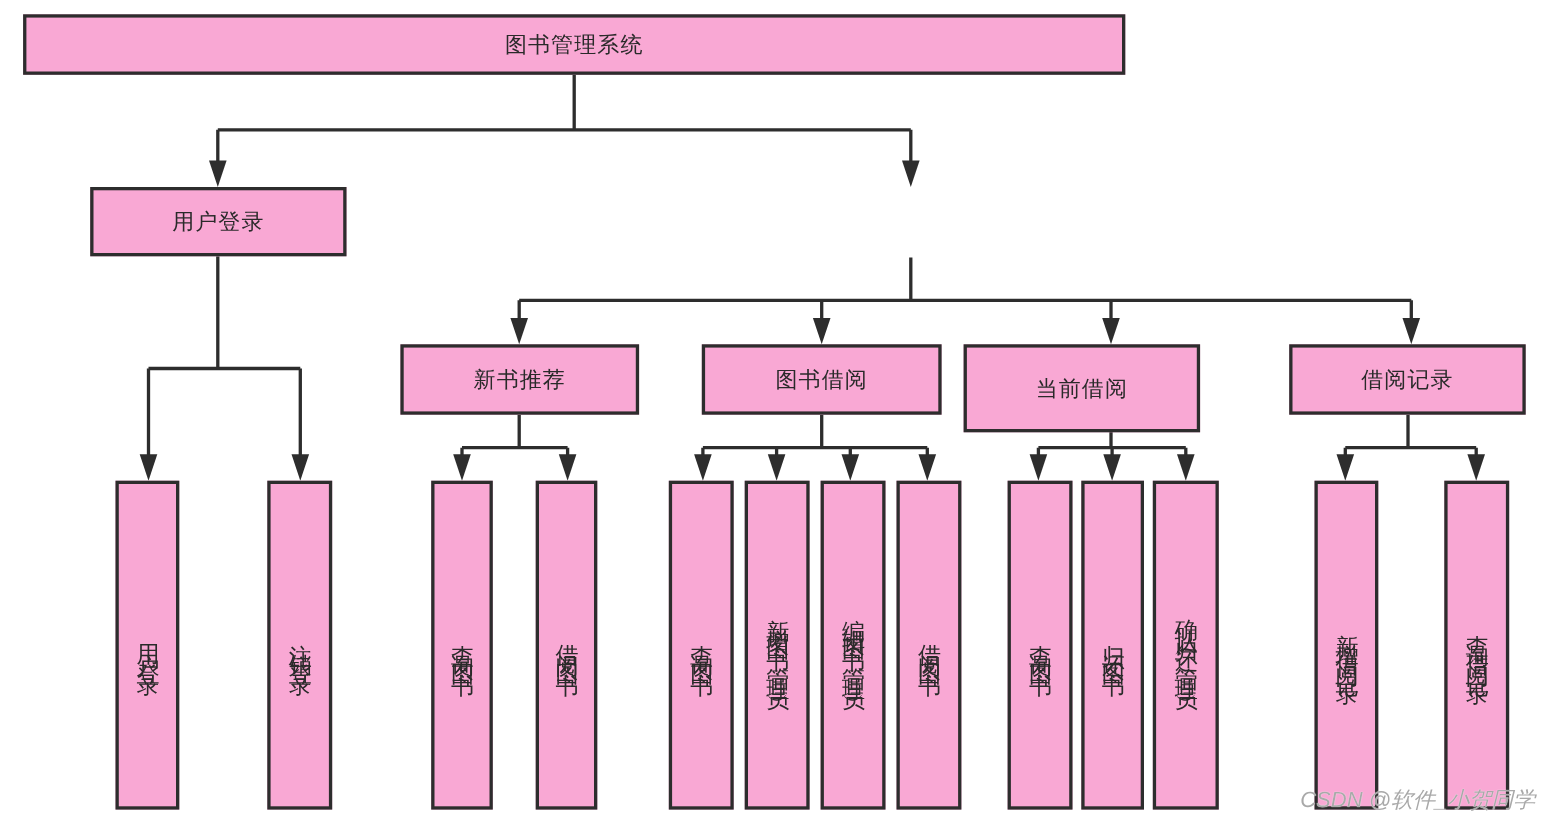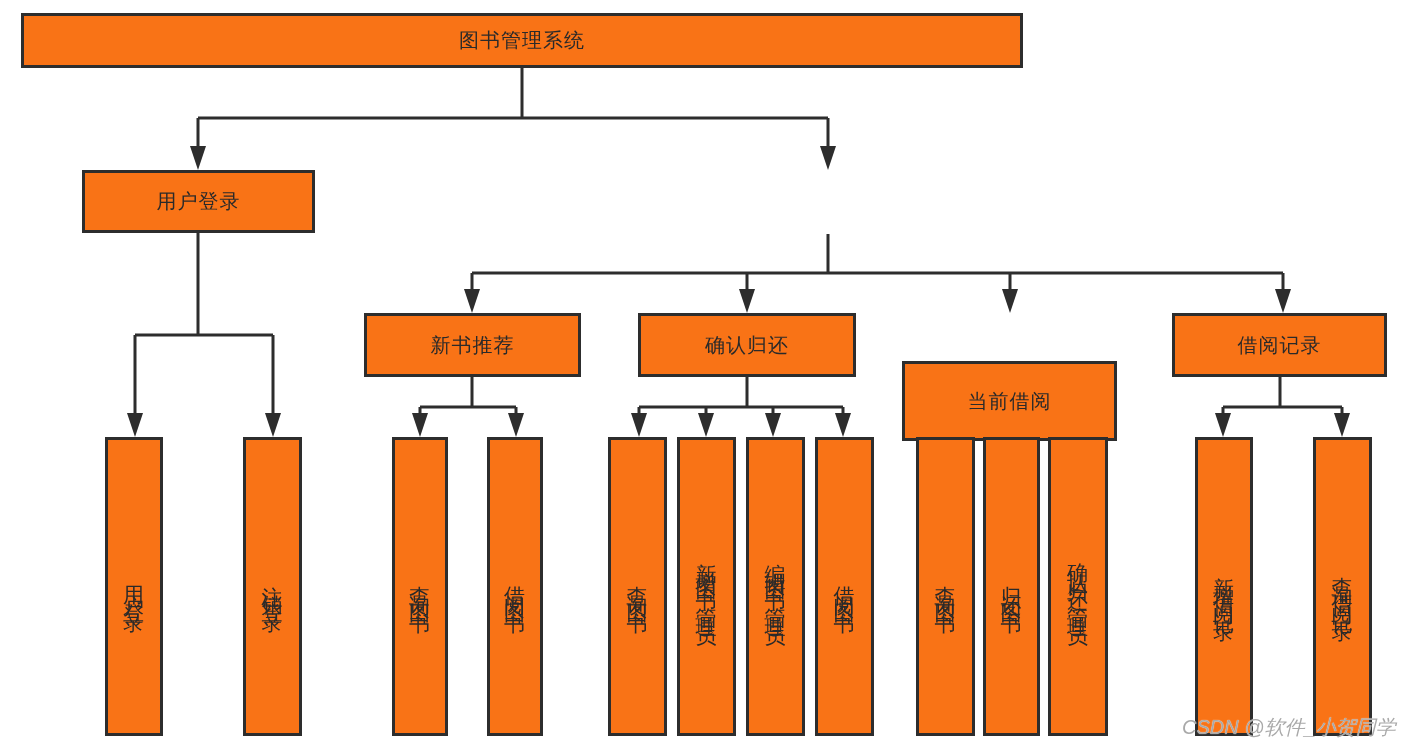--- a/index.html
+++ b/index.html
@@ -18,21 +18,21 @@
   .wires {
     position: absolute;
     left: 0; top: 0;
     width: 1405px;
     height: 747px;
   }
   .node {
     position: absolute;
     box-sizing: border-box;
     border: 3px solid #2d2d2d;
-    background: #f97316;
+    background: #f9a8d4;
     display: flex;
     align-items: center;
     justify-content: center;
     color: #2a2a2a;
   }
   .h-label {
     font-size: 20px;
     letter-spacing: 1px;
     white-space: nowrap;
   }
@@ -43,21 +43,21 @@
     letter-spacing: 9px;
     line-height: 1;
     white-space: nowrap;
   }
   
   .n-root           { left: 21px;   top: 13px;  width: 1002px; height: 55px; }
   .n-user-login     { left: 82px;   top: 170px; width: 233px;  height: 63px; }
   .n-book-mgmt      { left: 711px;  top: 170px; width: 235px;  height: 64px; }
   .n-new-book       { left: 364px;  top: 313px; width: 217px;  height: 64px; align-items: center; }
   .n-book-borrow    { left: 638px;  top: 313px; width: 218px;  height: 64px; }
-  .n-current-borrow { left: 902px;  top: 313px; width: 215px;  height: 80px; margin-top: 48px; }
+  .n-current-borrow { left: 876px;  top: 313px; width: 215px;  height: 80px; }
   .n-borrow-record  { left: 1172px; top: 313px; width: 215px;  height: 64px; }
   .leaf             { top: 437px;   height: 299px; }
   .n-leaf-user-login { left: 105px;  width: 58px; }
   .n-leaf-logout     { left: 243px;  width: 59px; }
   .n-leaf-nb-query   { left: 392px;  width: 56px; }
   .n-leaf-nb-borrow  { left: 487px;  width: 56px; }
   .n-leaf-bb-query   { left: 608px;  width: 59px; }
   .n-leaf-bb-add     { left: 677px;  width: 59px; }
   .n-leaf-bb-edit    { left: 746px;  width: 59px; }
   .n-leaf-bb-borrow  { left: 815px;  width: 59px; }
@@ -135,21 +135,21 @@
   </div>
 
   <div class="node n-user-login">
     <span class="h-label">用户登录</span>
   </div>
 
   <div class="node n-new-book">
     <span class="h-label">新书推荐</span>
   </div>
   <div class="node n-book-borrow">
-    <span class="h-label">确认归还</span>
+    <span class="h-label">图书借阅</span>
   </div>
   <div class="node n-current-borrow">
     <span class="h-label">当前借阅</span>
   </div>
   <div class="node n-borrow-record">
     <span class="h-label">借阅记录</span>
   </div>
 
   <div class="node leaf n-leaf-user-login">
     <span class="v-label">用户登录</span>

